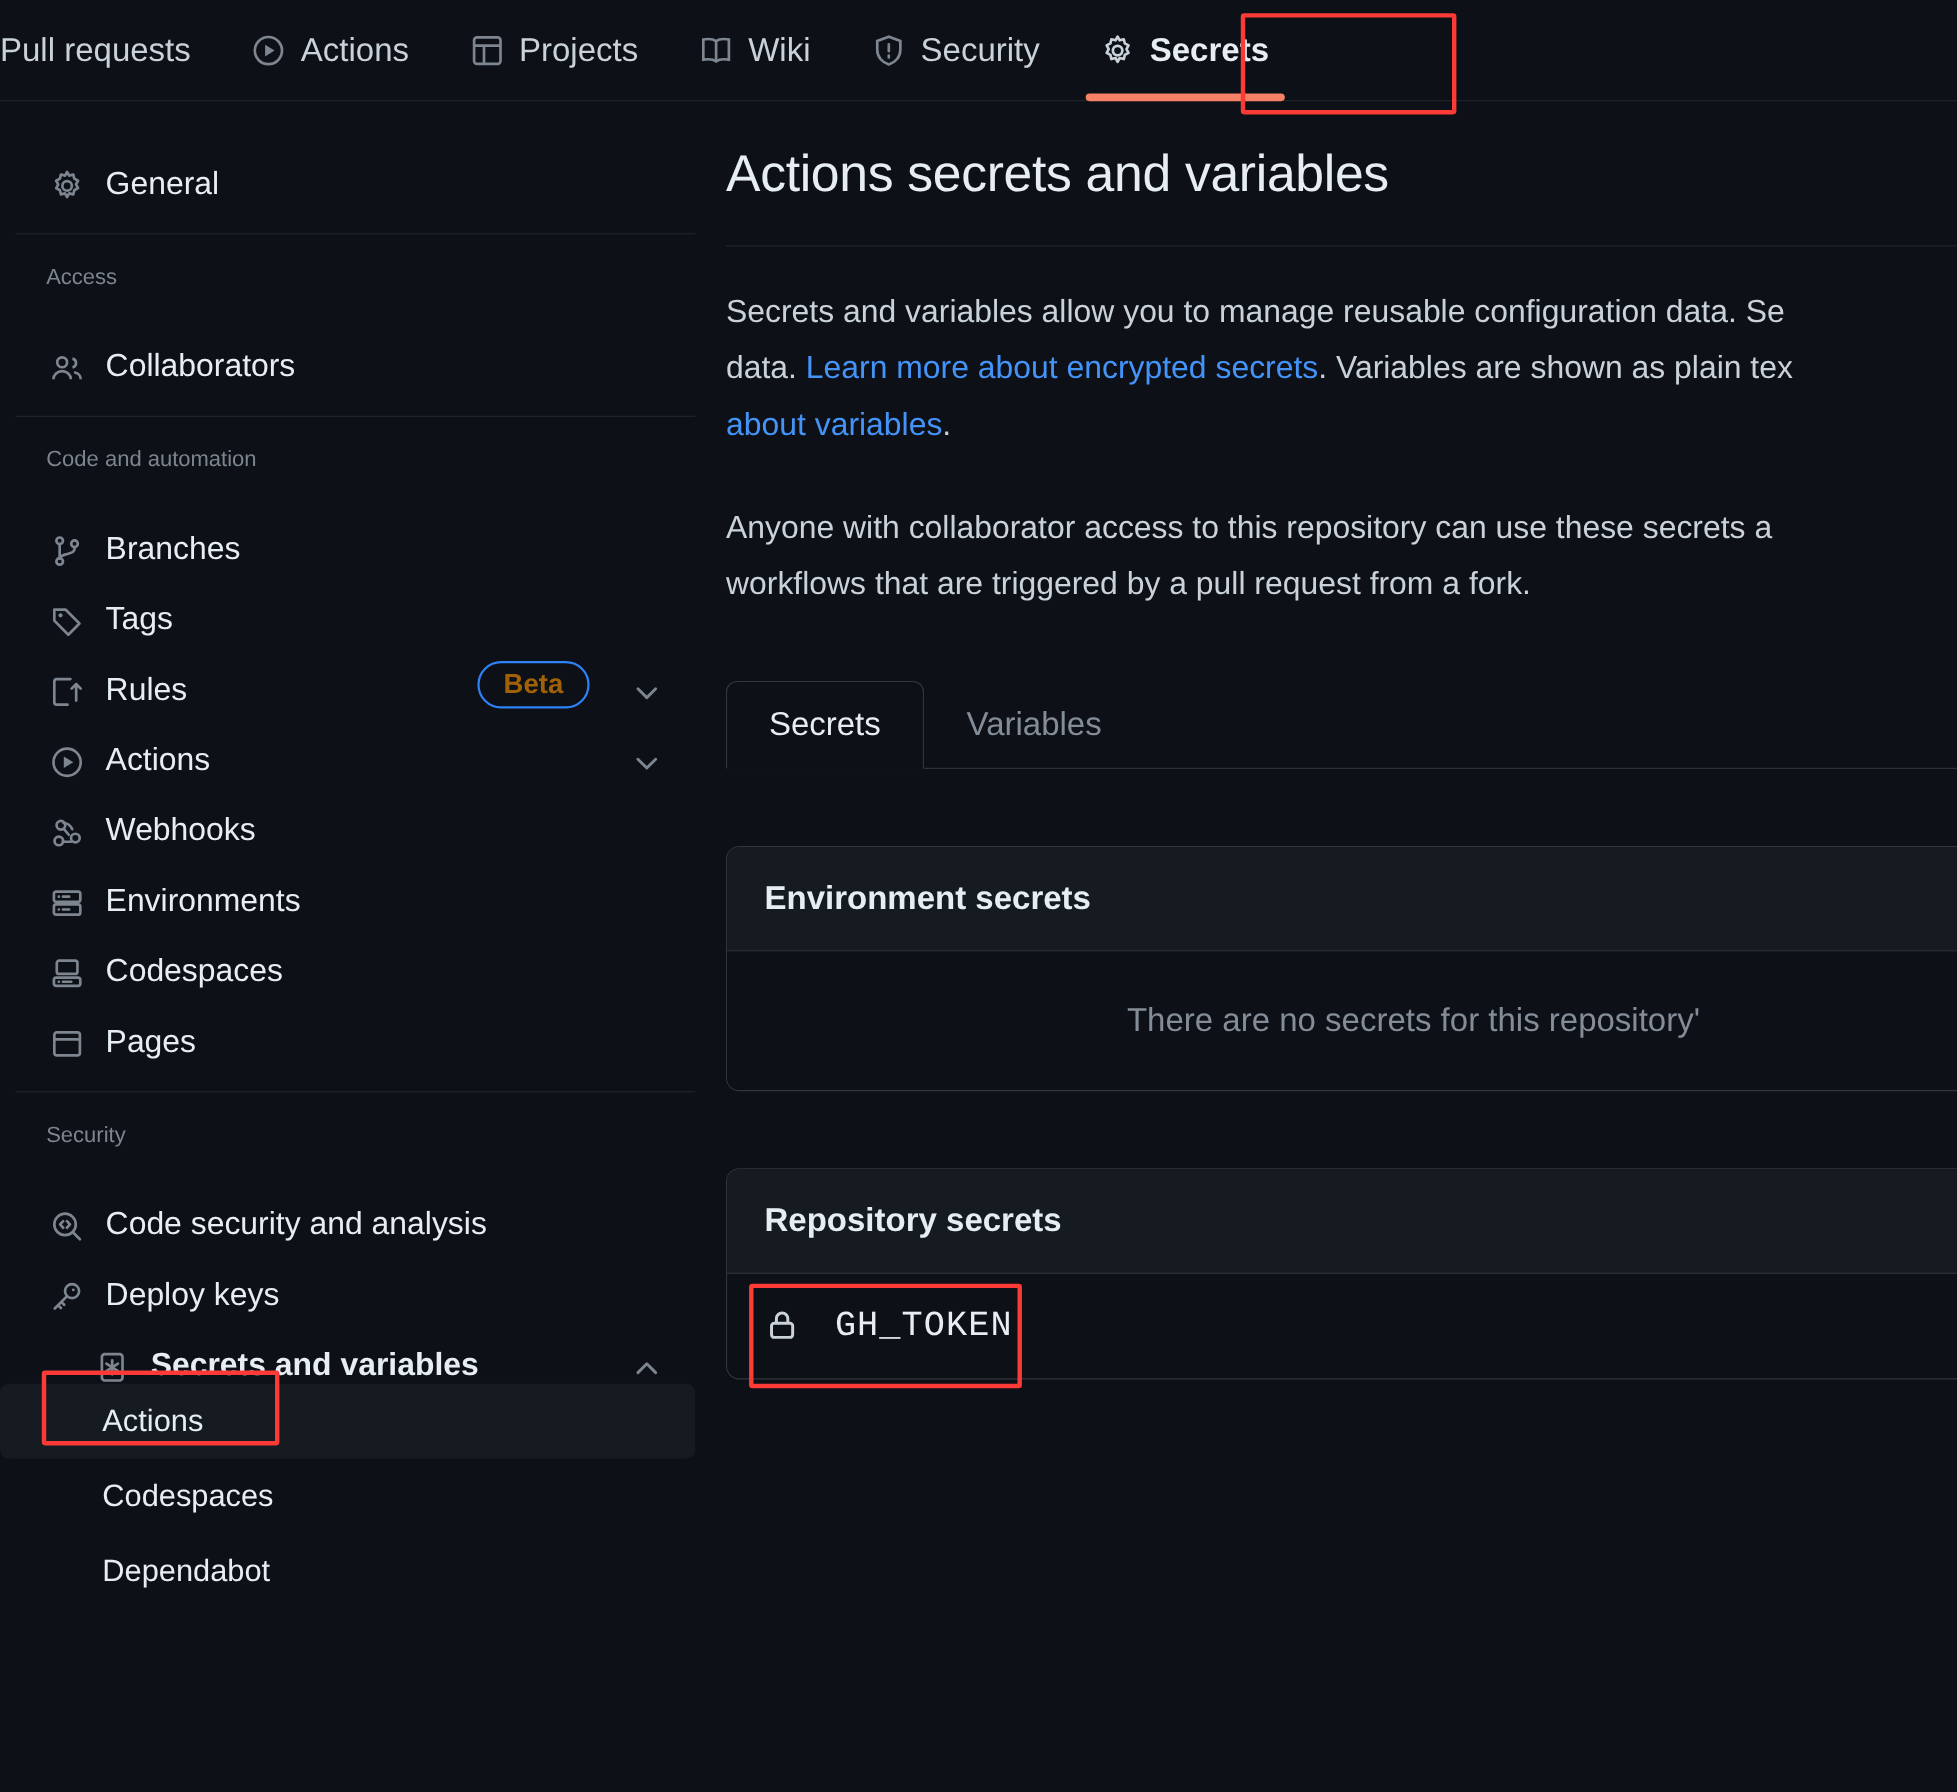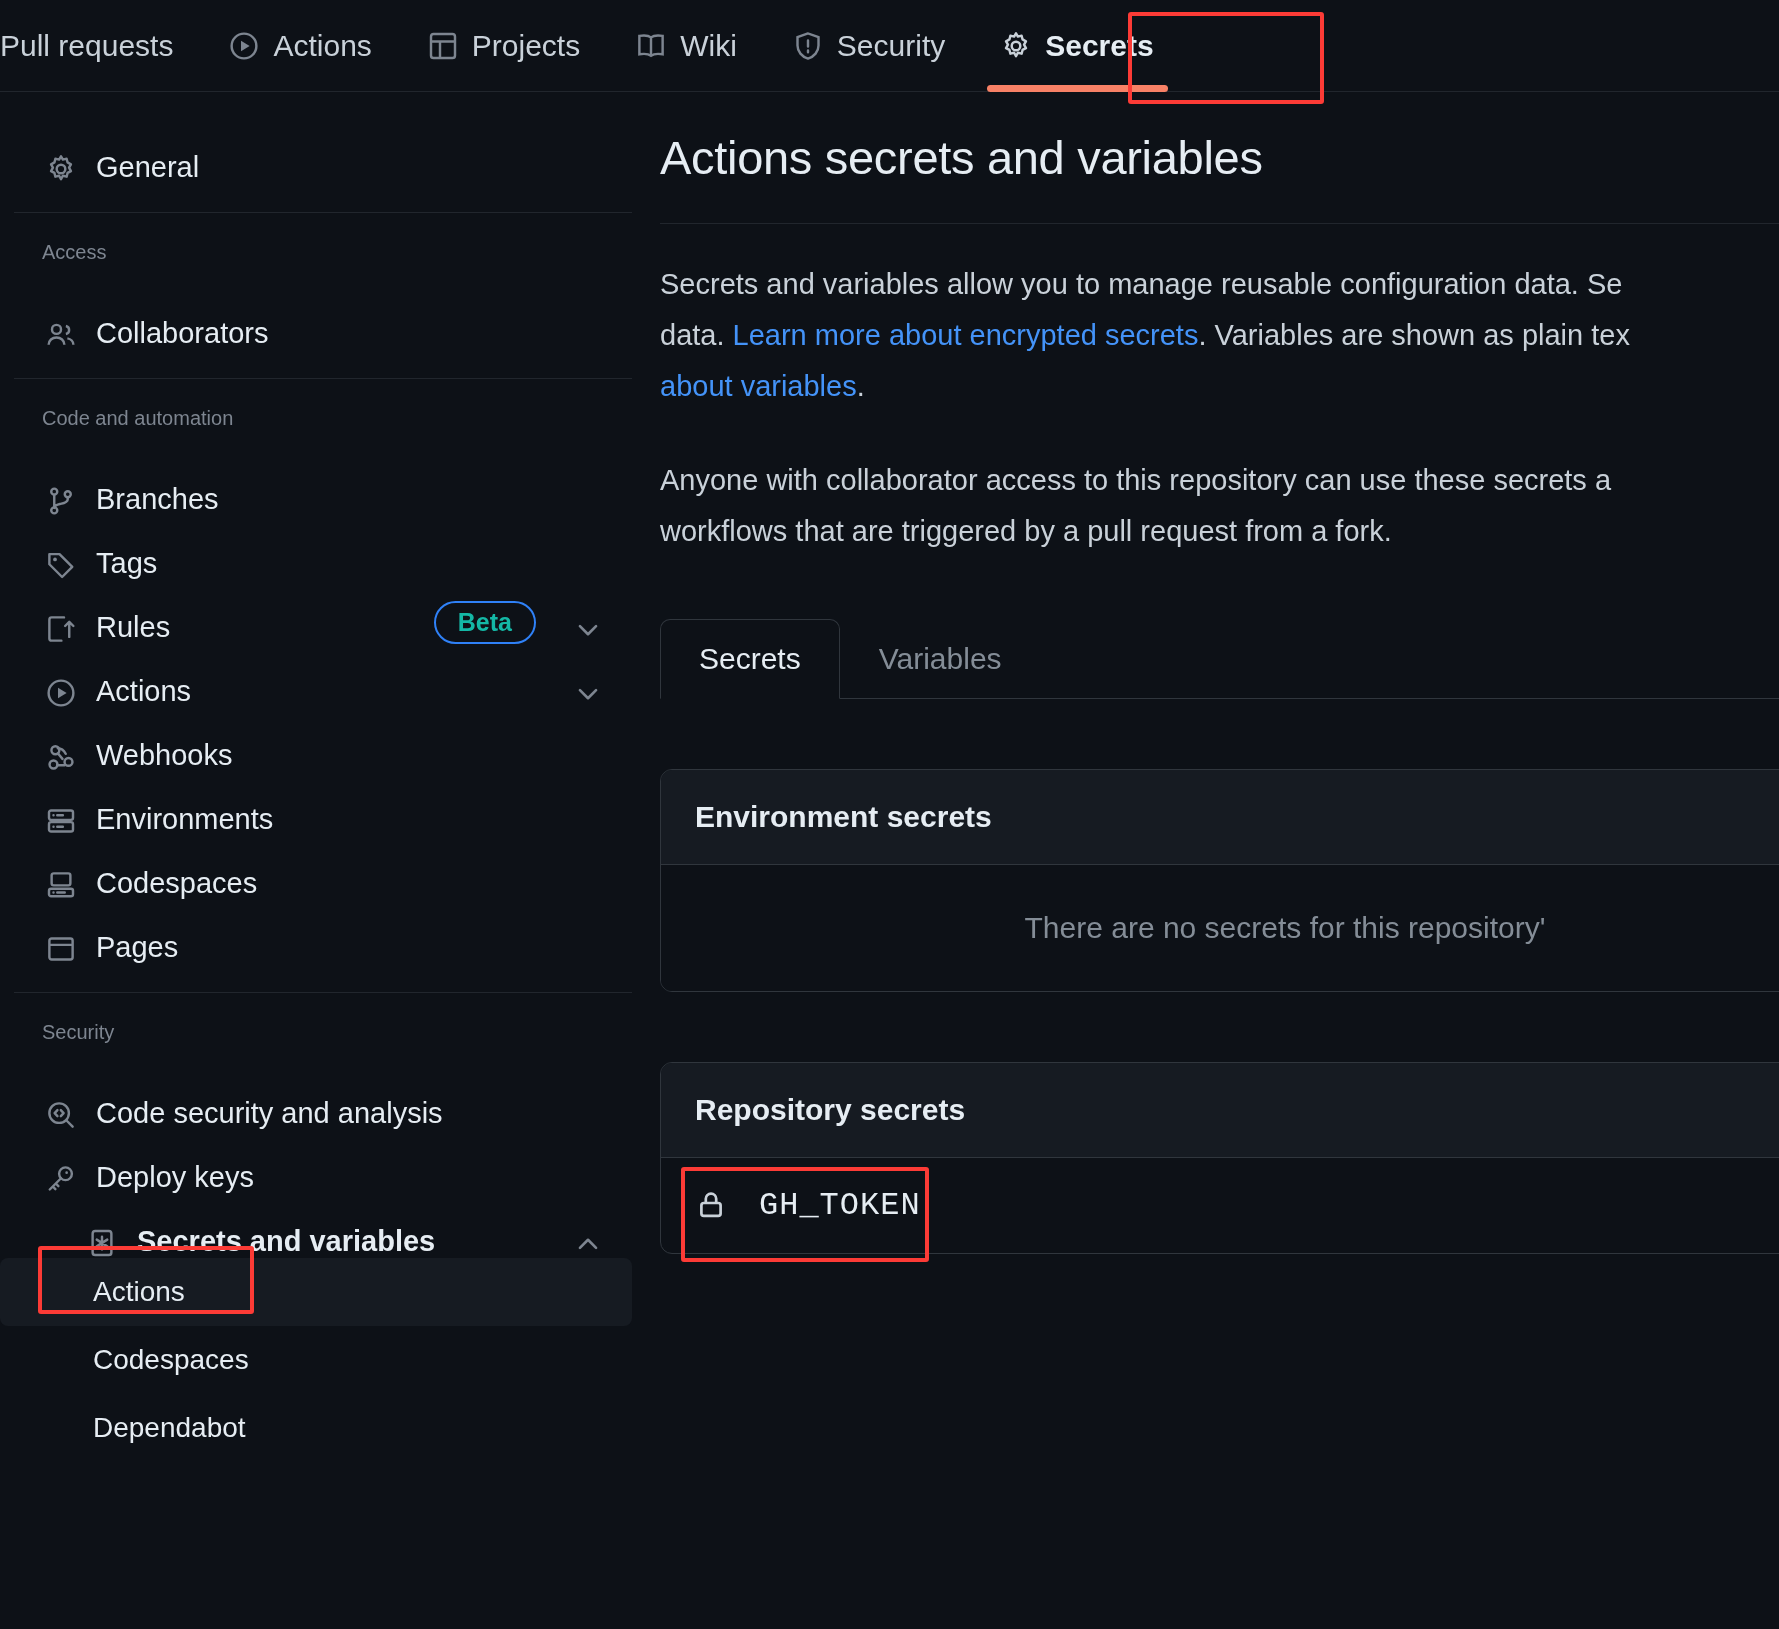--- a/index.html
+++ b/index.html
@@ -86,21 +86,21 @@
     margin: 28px 0 28px 14px;
   }
   .side-section-title {
     color: #7d8590;
     font-size: 20px;
     padding-left: 42px;
     margin-bottom: 22px;
   }
   .side-link .grow { flex: 1 1 auto; }
   .beta-badge {
-    color: #14b8a6;
+    color: #a16207;
     border: 2px solid #2f81f7;
     border-radius: 999px;
     font-size: 25px;
     font-weight: bold;
     padding: 5px 22px;
     margin-right: 18px;
   }
   .chev { width: 28px; height: 28px; color: #7d8590; flex: 0 0 auto; margin-right: 30px; }
   .side-sub {
     display: flex;

